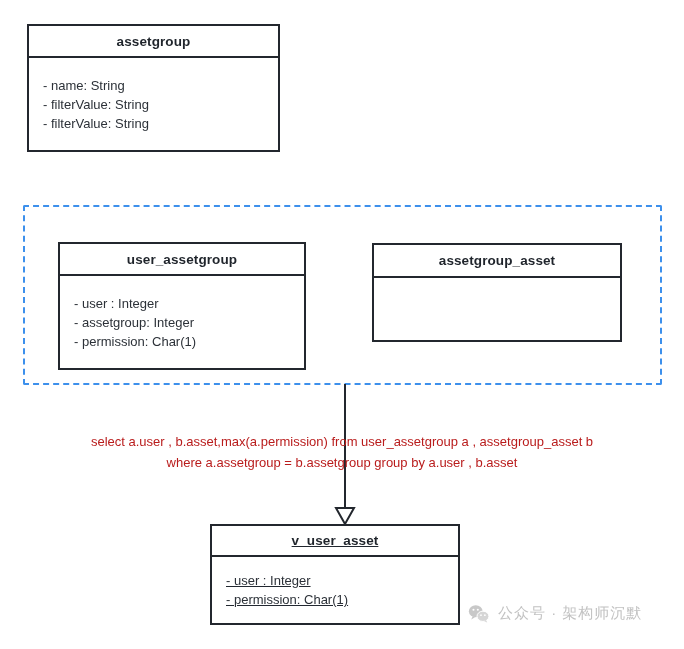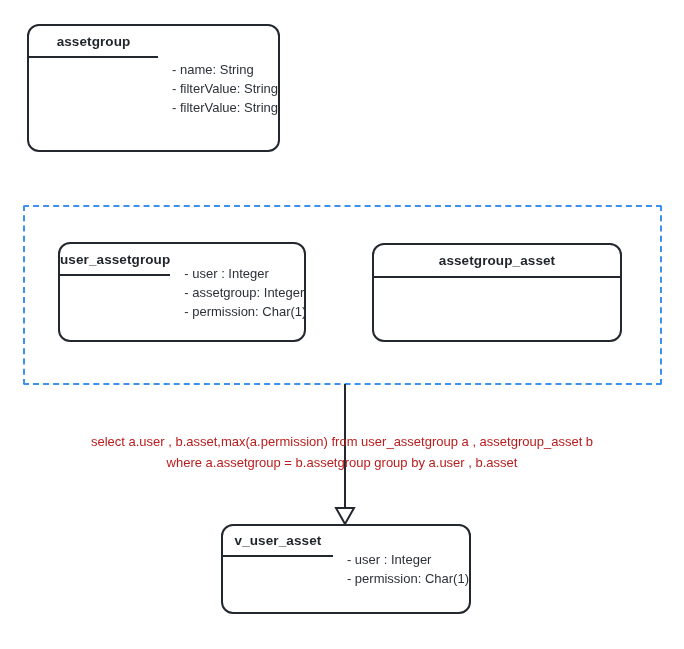--- a/index.html
+++ b/index.html
@@ -22,23 +22,23 @@
     width: 684px;
     height: 649px;
   }
 
   
   .uml-box {
     position: absolute;
     box-sizing: border-box;
     background: #ffffff;
     border: 2px solid #23272e;
-    border-radius: 12px;
-    display: flex;
-    flex-direction: row;
+    border-radius: 0;
+    display: flex;
+    flex-direction: column;
   }
   .uml-title {
     box-sizing: border-box;
     width: 100%;
     text-align: center;
     font-weight: bold;
     font-size: 13.5px;
     letter-spacing: 0.1px;
     color: #1f242b;
     border-bottom: 2px solid #23272e;
@@ -58,27 +58,27 @@
     font-size: 13px;
     line-height: 19px;
     color: #2c3138;
     white-space: pre;
   }
 
   
   #box-assetgroup        { left: 27px;  top: 24px;  width: 253px; height: 128px; }
   #box-assetgroup .uml-title { height: 32px; }
 
-  #box-user-assetgroup   { left: 58px;  top: 242px; width: 248px; height: 100px; }
+  #box-user-assetgroup   { left: 58px;  top: 242px; width: 248px; height: 128px; }
   #box-user-assetgroup .uml-title { height: 32px; }
 
   #box-assetgroup-asset  { left: 372px; top: 243px; width: 250px; height: 99px; }
   #box-assetgroup-asset .uml-title { height: 33px; }
 
-  #box-v-user-asset      { left: 221px; top: 524px; width: 250px; height: 90px; }
+  #box-v-user-asset      { left: 210px; top: 524px; width: 250px; height: 101px; text-decoration: underline; }
   #box-v-user-asset .uml-title { height: 31px; }
 
   
   #dashed-group {
     position: absolute;
     left: 23px;
     top: 205px;
     width: 639px;
     height: 180px;
     box-sizing: border-box;
@@ -176,14 +176,27 @@
   </div>
 
   <div class="uml-box" id="box-v-user-asset">
     <div class="uml-title">v_user_asset</div>
     <div class="uml-attrs">
       <div class="uml-attr">- user : Integer</div>
       <div class="uml-attr">- permission: Char(1)</div>
     </div>
   </div>
 
+  <div id="watermark">
+    <svg class="wm-icon" viewBox="0 0 24 21" aria-hidden="true">
+      <ellipse cx="8.4" cy="8" rx="7.6" ry="6.6" fill="#c8c8c8"></ellipse>
+      <polygon points="5.2,13 3.4,17.2 7.6,14.6" fill="#c8c8c8"></polygon>
+      <circle cx="5.9" cy="6.3" r="1.15" fill="#ffffff"></circle>
+      <circle cx="10.7" cy="6.3" r="1.15" fill="#ffffff"></circle>
+      <ellipse cx="16.4" cy="13.6" rx="6.6" ry="5.7" fill="#d6d6d6" stroke="#ffffff" stroke-width="1.1"></ellipse>
+      <polygon points="19.6,17.6 21.3,20.6 17.6,18.7" fill="#d6d6d6"></polygon>
+      <circle cx="14.2" cy="12.3" r="0.95" fill="#ffffff"></circle>
+      <circle cx="18.5" cy="12.3" r="0.95" fill="#ffffff"></circle>
+    </svg>
+    <span class="wm-text">公众号 · 架构师沉默</span>
+  </div>
 
 </div>
 
 </body></html>

